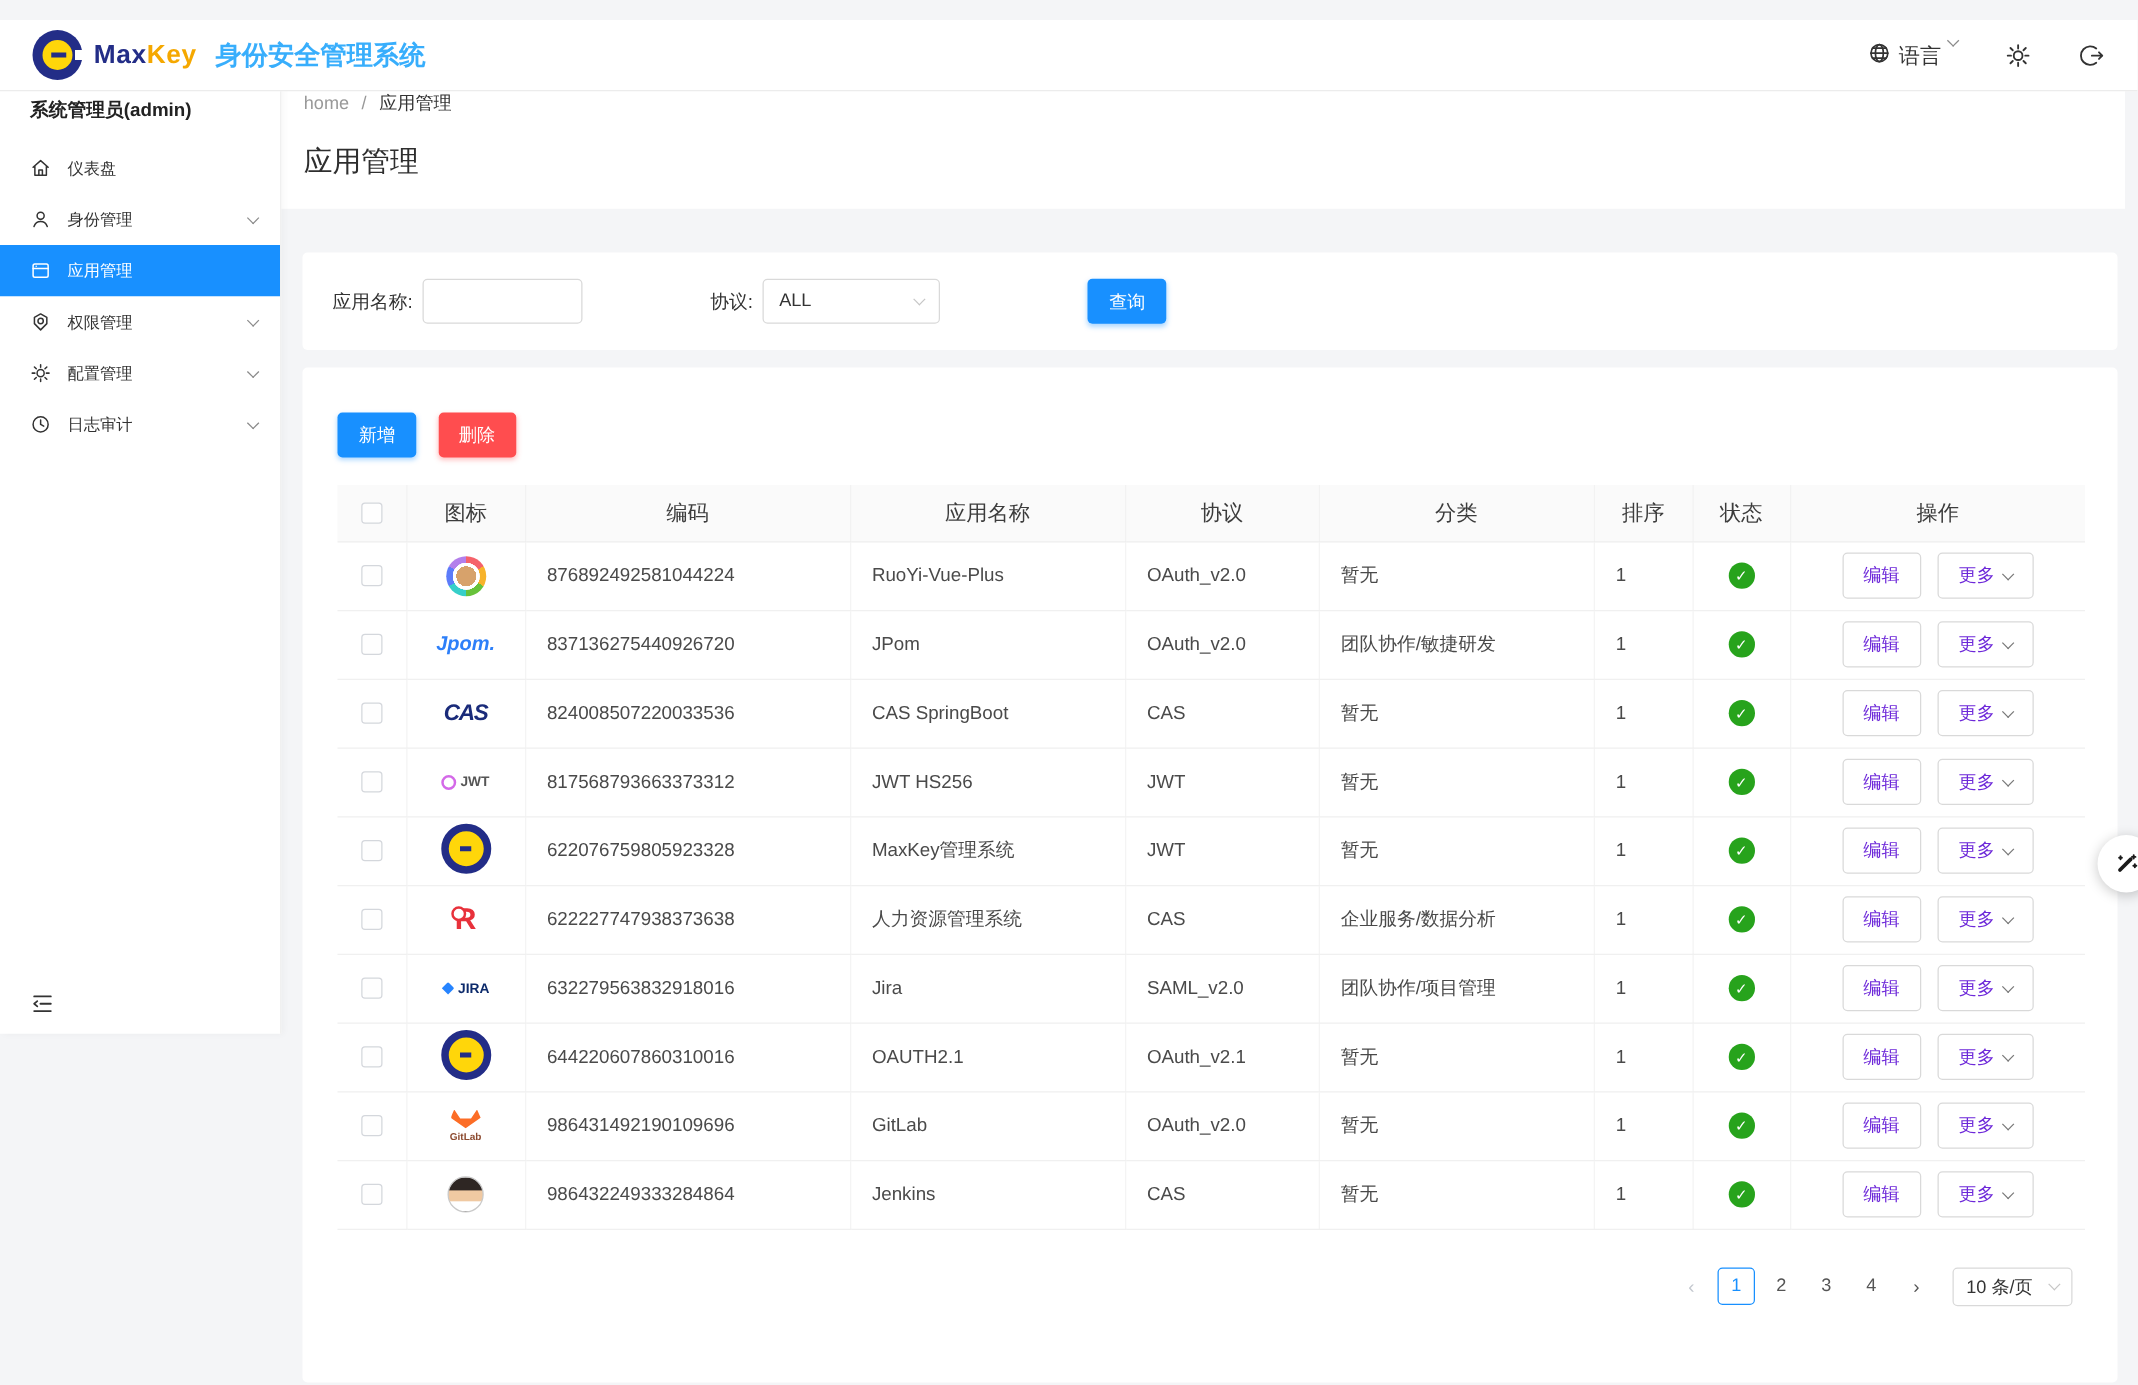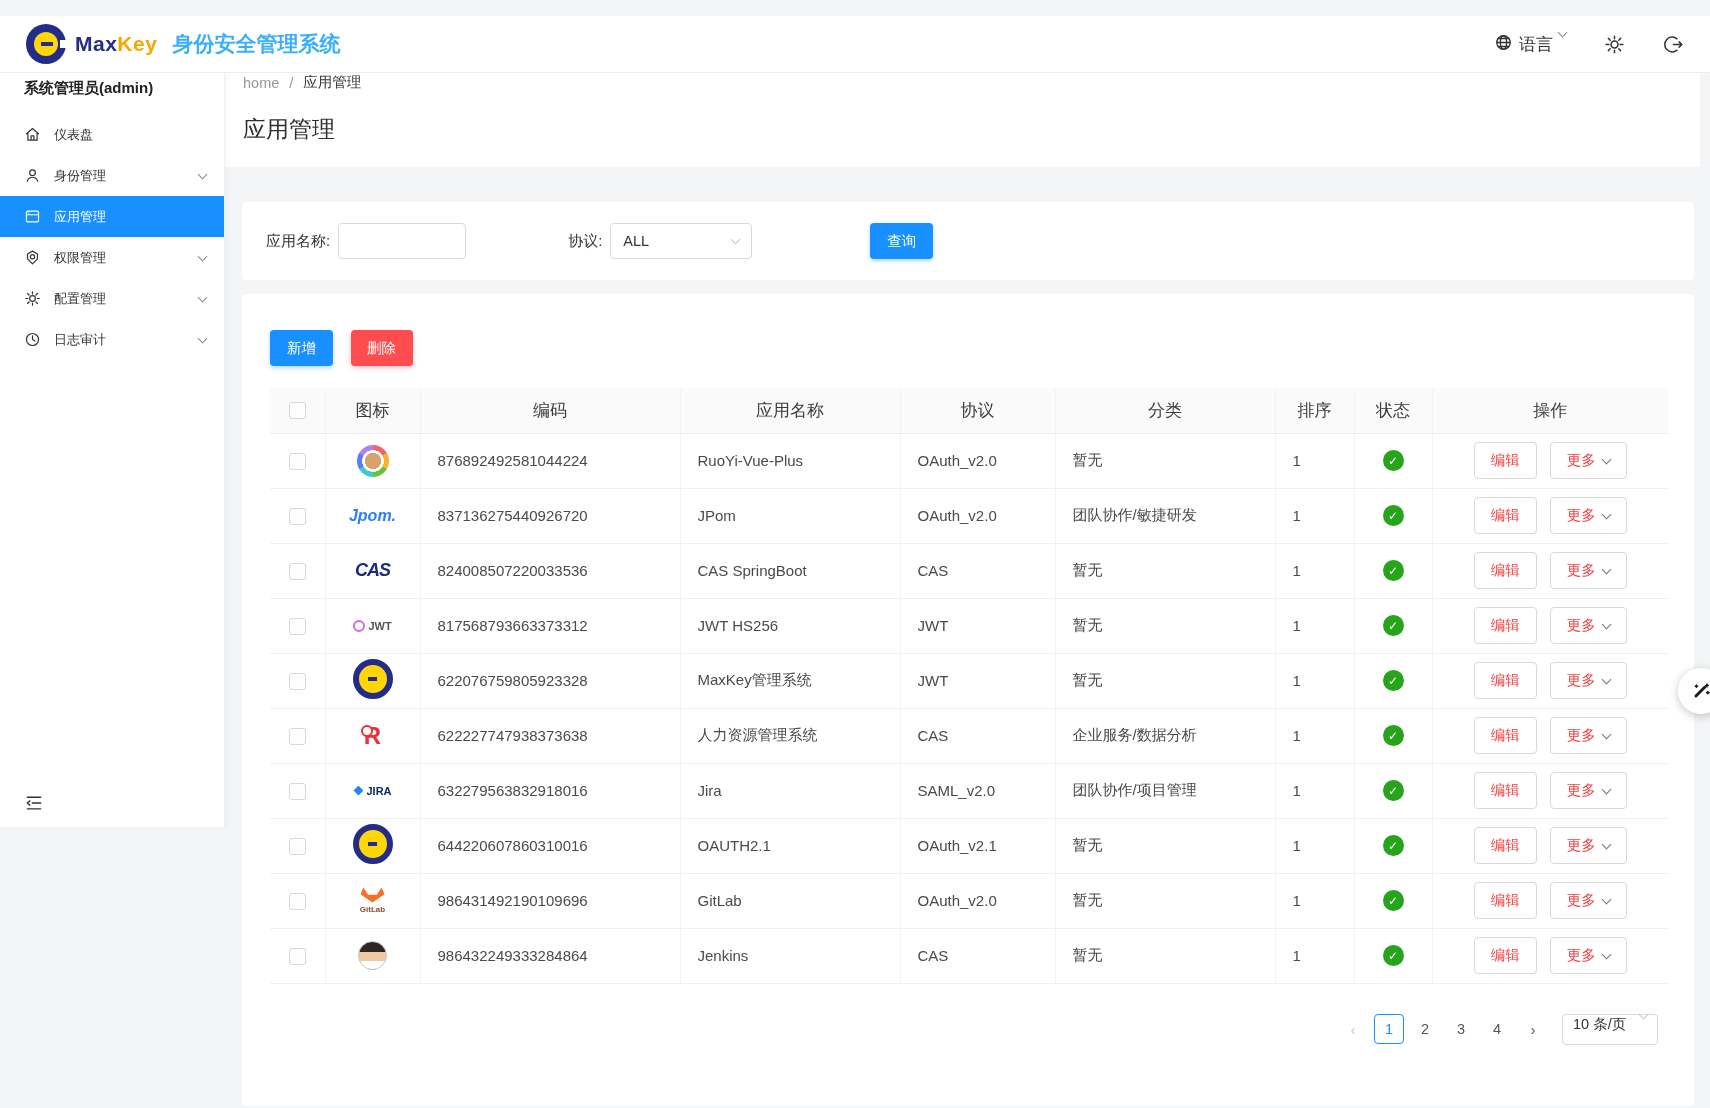--- a/index.html
+++ b/index.html
@@ -74,21 +74,21 @@
   .col-proto{width:155px;} .col-cat{width:220px;} .col-sort{width:79px;} .col-status{width:78px;} .col-op{width:236px;}
 
   .checkbox { display:inline-block; width:17px; height:17px; border:1px solid #d4d7dc; border-radius:3px;
     background:#fefefe; cursor:pointer; vertical-align:middle; }
 
   .status-dot { display:inline-flex; width:21px; height:21px; border-radius:50%; background:#27a31c;
     color:#fff; align-items:center; justify-content:center; font-size:12px; font-weight:bold; }
   .status-dot::before { content:"\2713"; }
 
   .op-btn { background:#fff; border:1px solid #d9d9d9; border-radius:4px; height:37px; padding:0 16px;
-    font-size:14.5px; color:#ef4444; cursor:pointer; font-family:inherit; }
+    font-size:14.5px; color:#6d28d9; cursor:pointer; font-family:inherit; }
   .op-more { margin-left:9px; display:inline-flex; align-items:center; gap:7px; }
   .op-more .chev-down { border-color:#777; margin-top:-3px; }
 
   
   .logo { position:relative; display:inline-flex; width:48px; height:40px; align-items:center; justify-content:center; }
   .logo[data-logo="ruoyi"]::before { content:""; width:32px; height:32px; border-radius:50%;
     background:conic-gradient(#f5626a 0 60deg,#f7b32b 60deg 120deg,#67c23a 120deg 180deg,#36cfc9 180deg 240deg,#5c7cfa 240deg 300deg,#b37feb 300deg 360deg); }
   .logo[data-logo="ruoyi"]::after { content:""; position:absolute; width:22px; height:22px; border-radius:50%;
     background:radial-gradient(circle,#d7a26b 0 8px,#fff 8px 11px,transparent 11px); }
   .logo[data-logo="jpom"]::before { content:"Jpom."; font-style:italic; font-weight:800; font-size:16px; color:#2d7ff9; }
@@ -113,21 +113,21 @@
     background:linear-gradient(180deg,#2e2623 0 38%,#f0c9a2 38% 72%,#ffffff 72%); }
 
   
   .pagination { display:flex; align-items:center; justify-content:flex-end; gap:6px; margin:30px 10px 0 0; }
   .pg-item { min-width:30px; height:30px; display:inline-flex; align-items:center; justify-content:center;
     font-size:14.5px; color:#555; cursor:pointer; border-radius:4px; border:1px solid transparent; }
   .pg-arrow { color:#c4c8cf; font-size:15px; }
   .pg-arrow.next { color:#555; }
   .pg-item[data-active="true"] { border-color:#1890ff; color:#1890ff; background:#fff; }
   .pg-size { width:96px; height:31px; border:1px solid #d9d9d9; border-radius:4px; display:flex;
-    justify-content:space-between; padding:0 10px; font-size:14.5px; color:#333;
+    align-items:center; justify-content:space-between; padding:0 10px; font-size:14.5px; color:#333;
     margin-left:8px; cursor:pointer; background:#fff; }
   .pg-size .chev-down { border-color:#c6c6c6; }
 
   
   .float-btn { position:absolute; right:-14px; top:668px; width:46px; height:46px; border-radius:50%;
     background:#fff; box-shadow:0 2px 10px rgba(0,0,0,.22); display:flex; align-items:center;
     justify-content:center; z-index:9; cursor:pointer; color:#1a1a1a; }
 </style>
 </head>
 <body>

